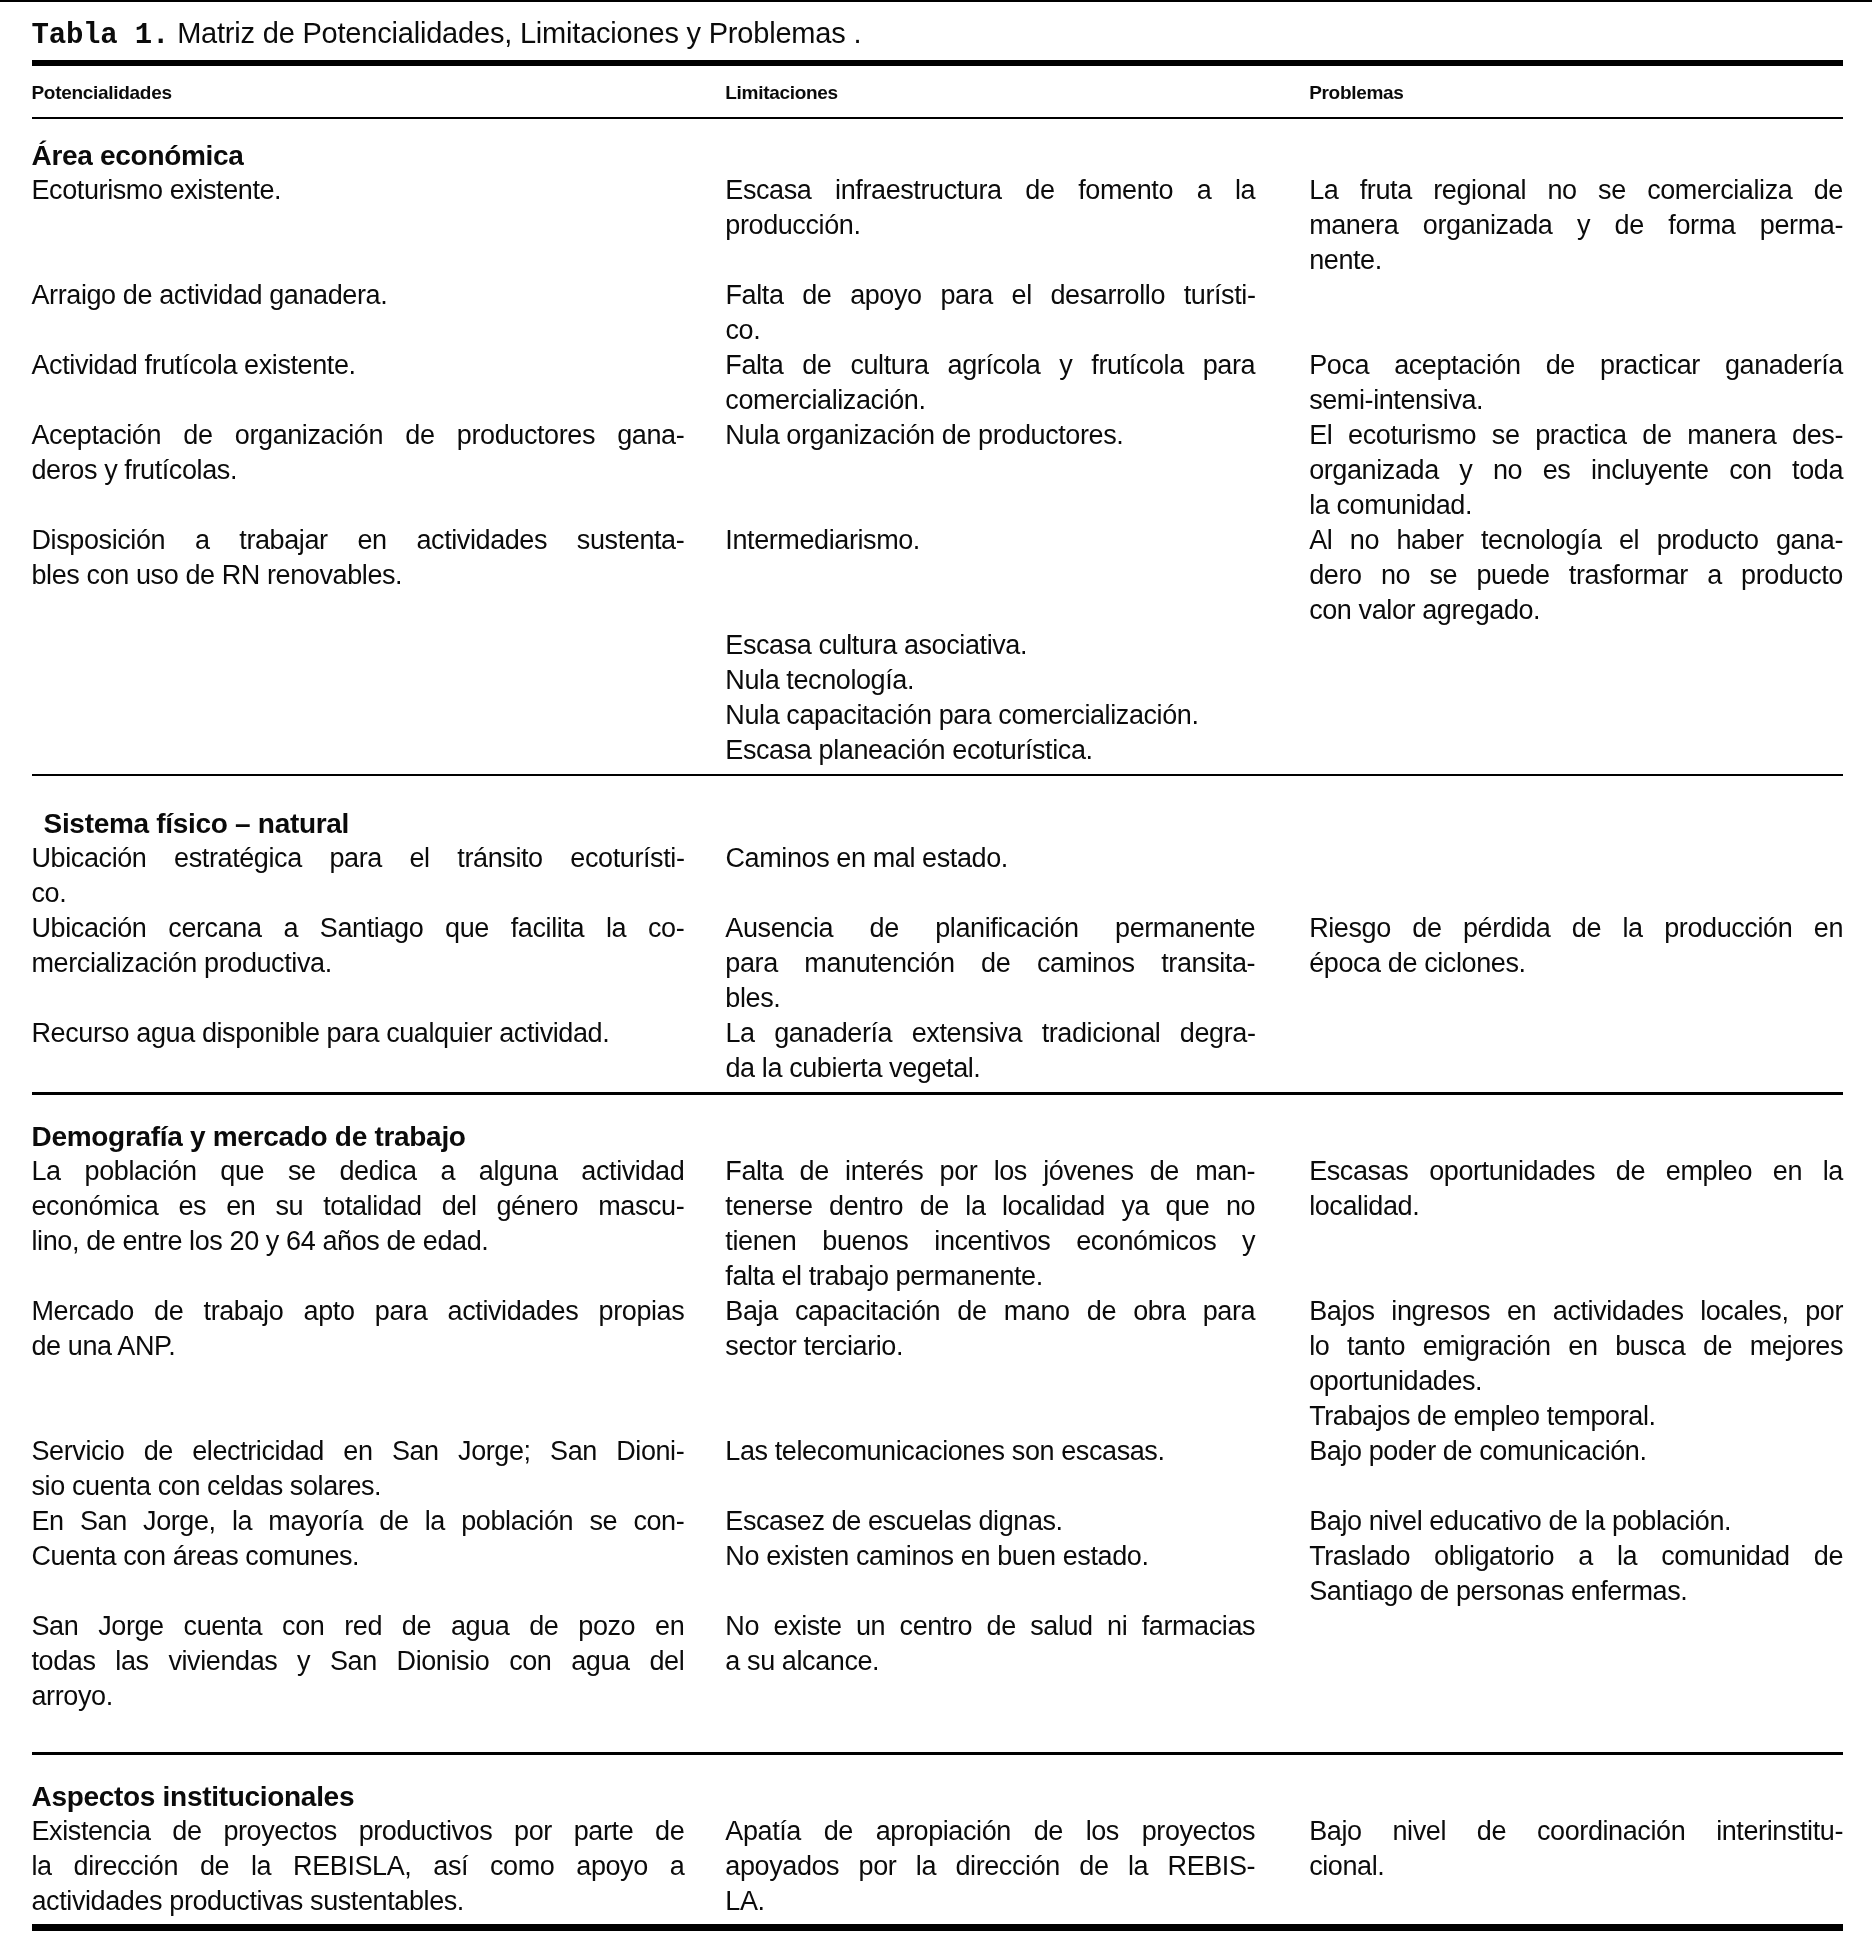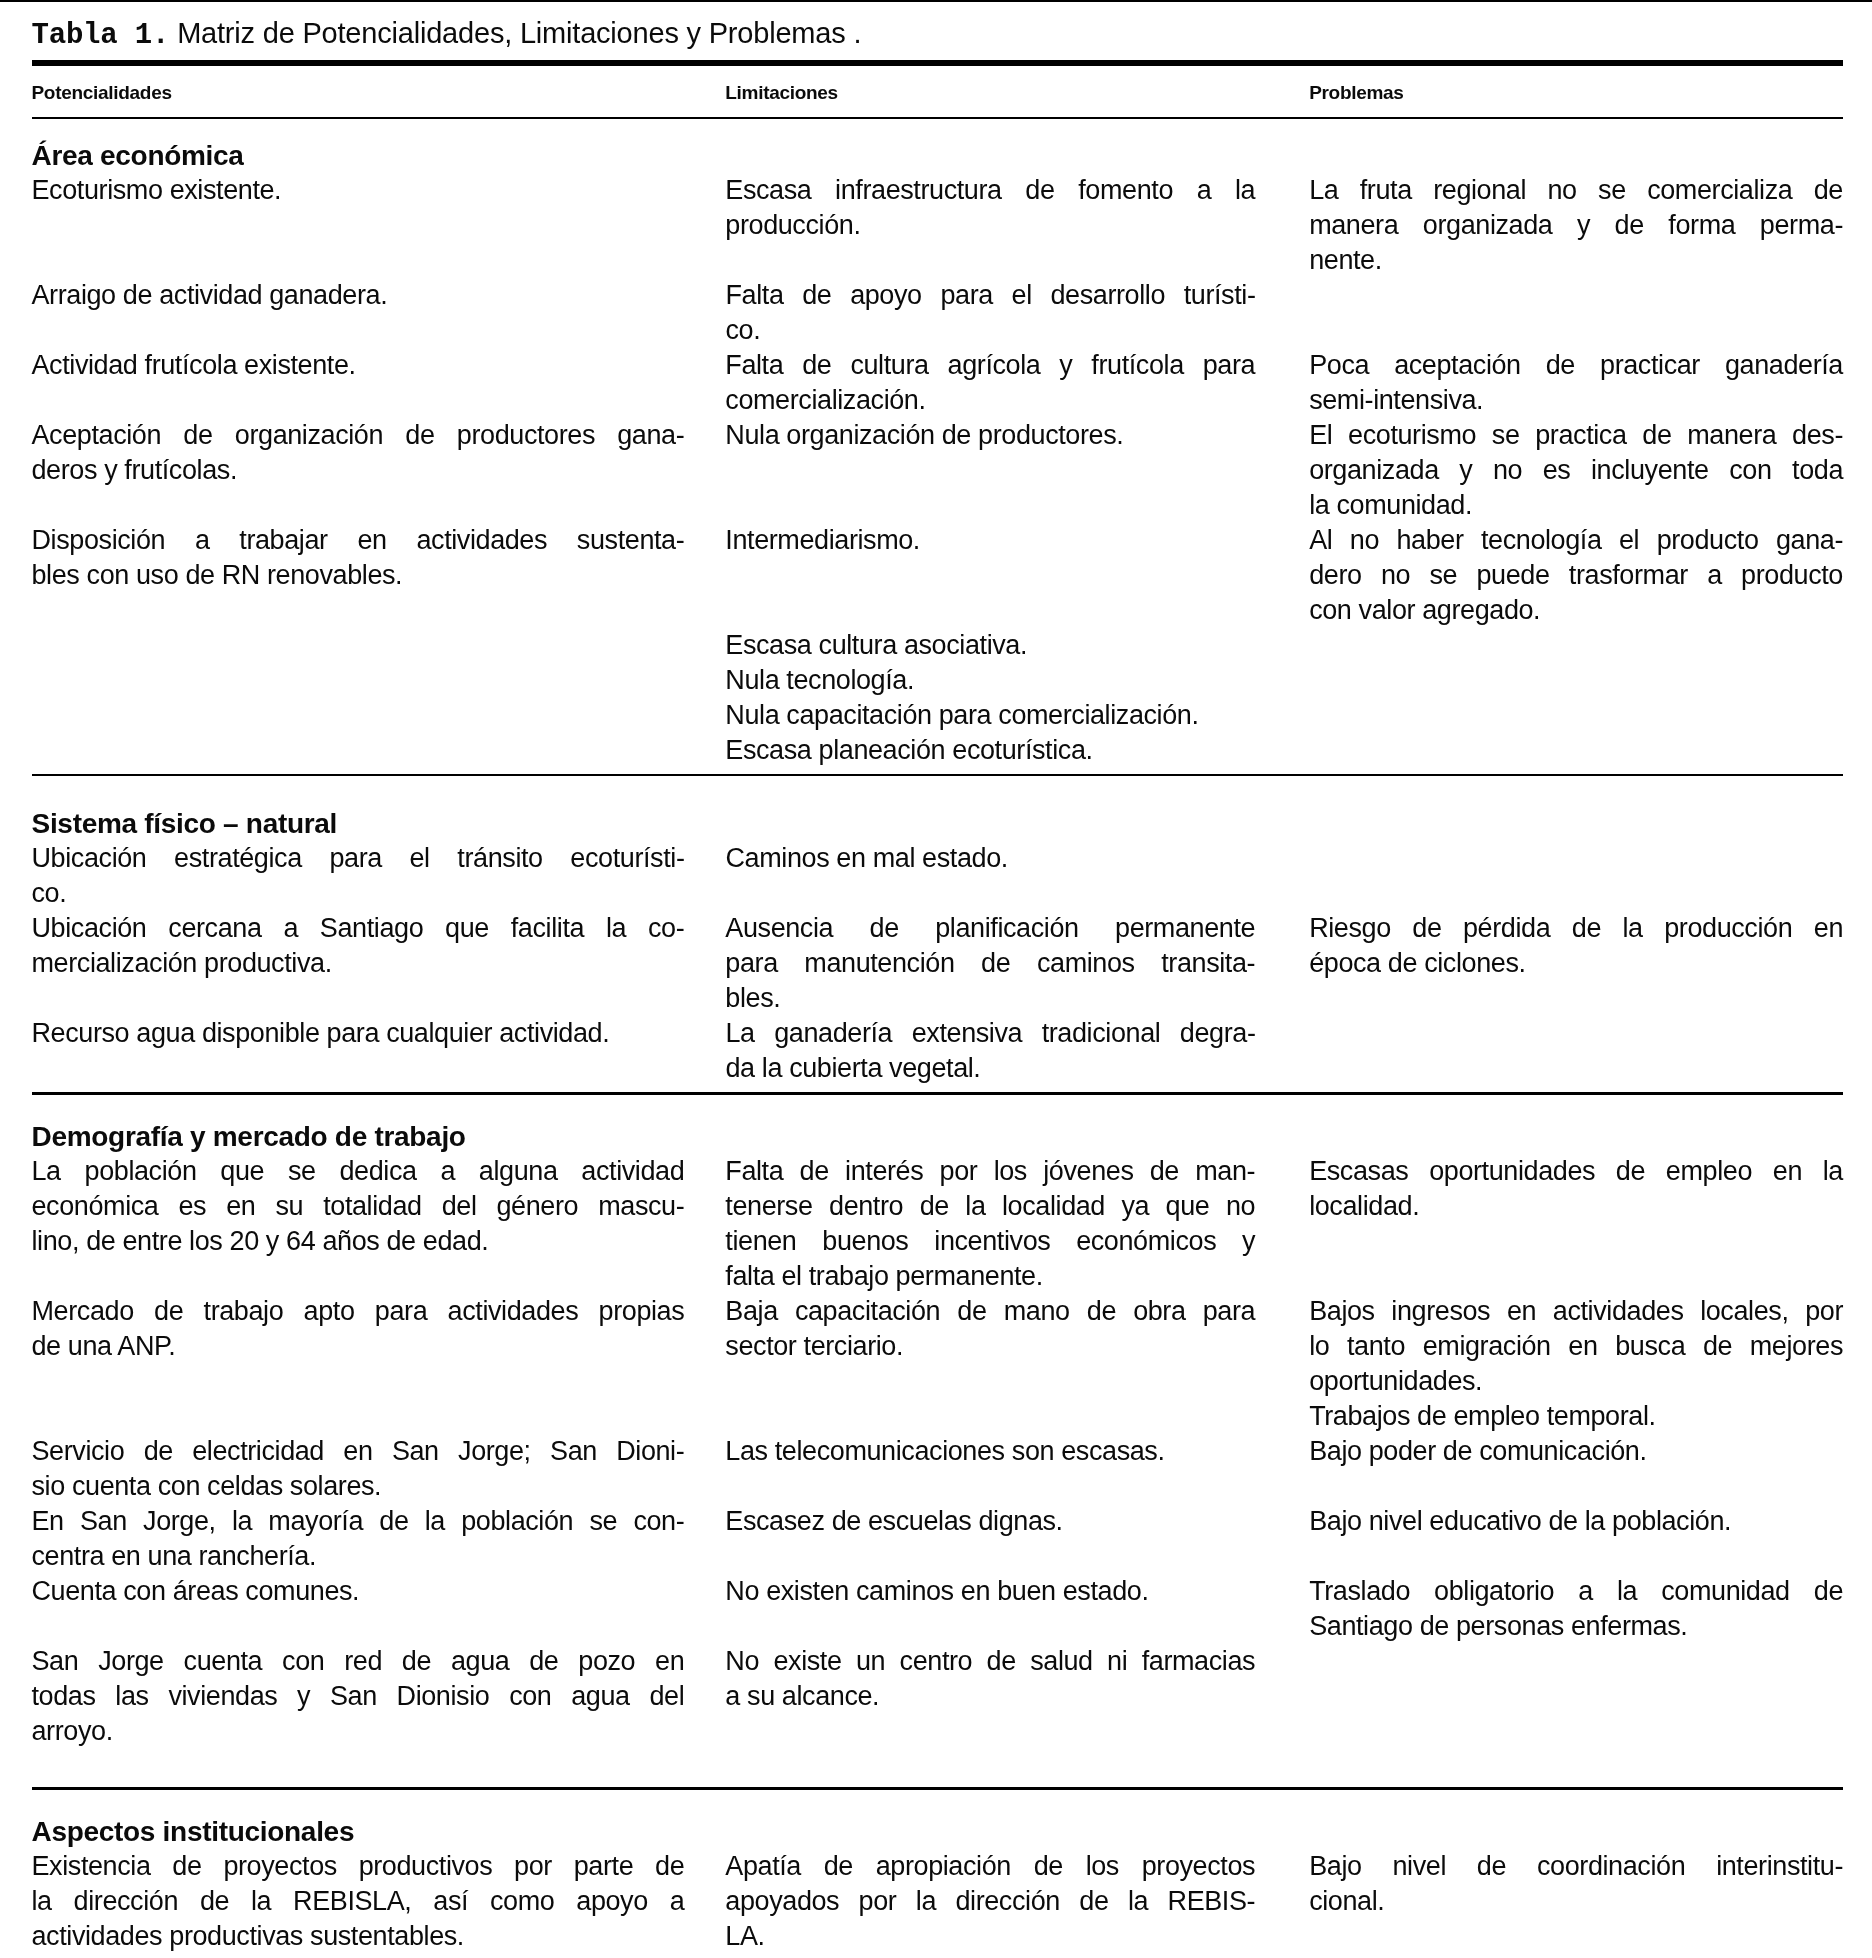--- a/index.html
+++ b/index.html
@@ -51,21 +51,21 @@
   .c3 { width: 534px; }
   .section { padding-bottom: 5.4px; }
   .section.s2 { padding-bottom: 3.6px; }
   .section-title {
     font-weight: bold;
     font-size: 28px;
     line-height: 35px;
     letter-spacing: -0.3px;
   }
   .s0 .section-title { margin-top: 19px; }
-  .s1 .section-title { margin-top: 30px; }
+  .s1 .section-title { margin-top: 30px; margin-left: 12px; }
   .s2 .section-title { margin-top: 24px; }
   .s3 .section-title { margin-top: 24px; }
   .row {
     display: flex;
     min-height: 35px;
   }
   .cell {
     font-size: 27px;
     line-height: 35px;
     letter-spacing: -0.4px;
@@ -327,21 +327,20 @@
           <div class="cell c3">
             <div class="item">
               <div class="ln">Bajo poder de comunicación.</div>
             </div>
           </div>
         </div>
         <div class="row">
           <div class="cell c1">
             <div class="item">
               <div class="ln just">En San Jorge, la mayoría de la población se con-</div>
-              <div class="ln">centra en una ranchería.</div>
             </div>
           </div>
           <div class="cell c2">
             <div class="item">
               <div class="ln">Escasez de escuelas dignas.</div>
             </div>
           </div>
           <div class="cell c3">
             <div class="item">
               <div class="ln">Bajo nivel educativo de la población.</div>

